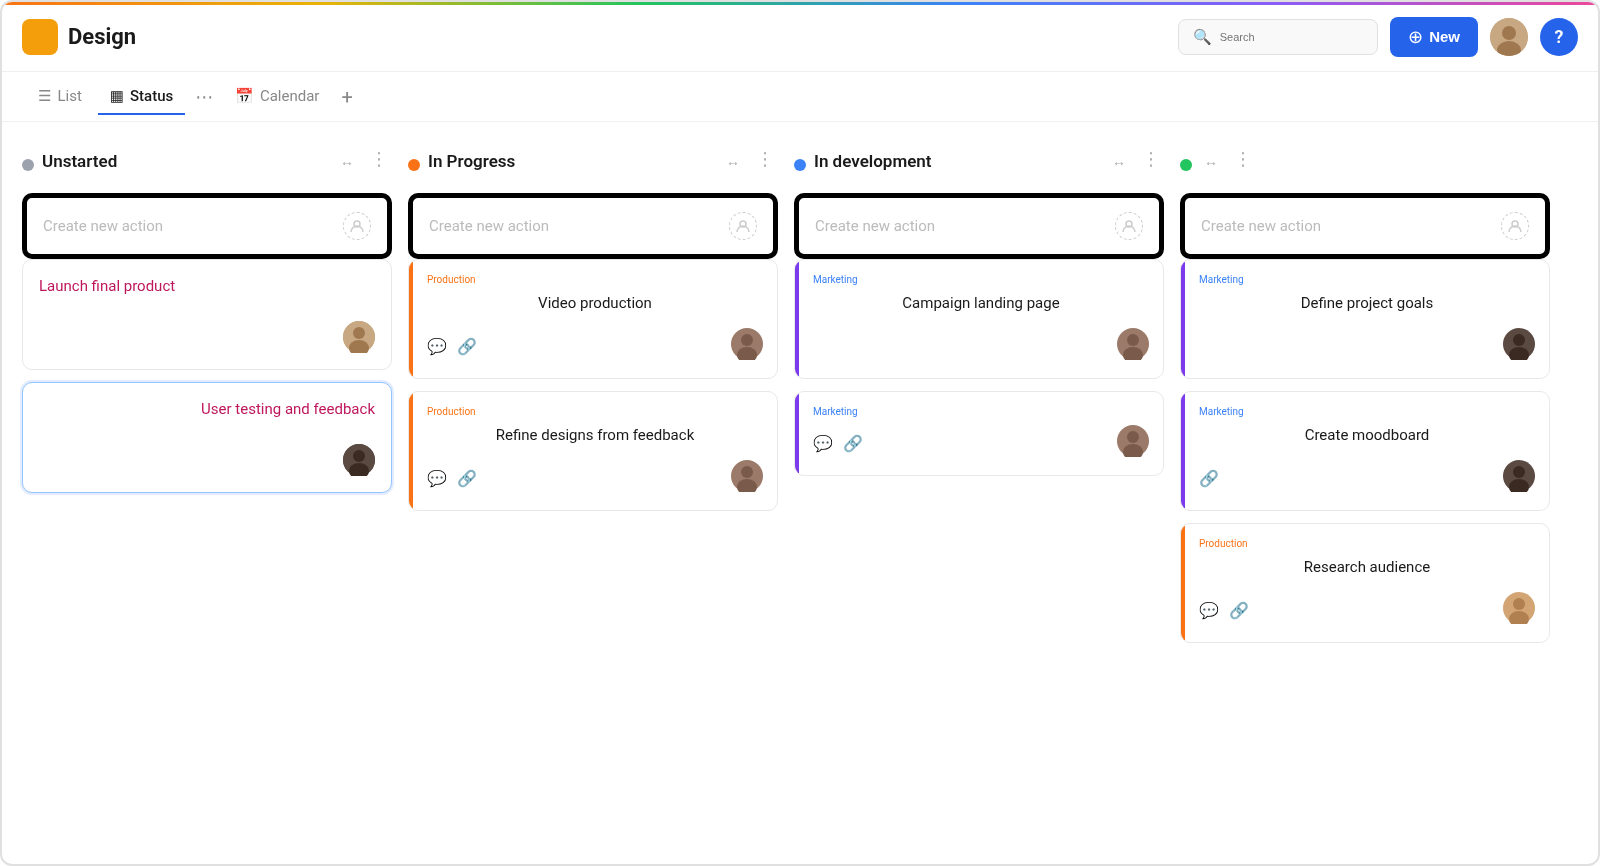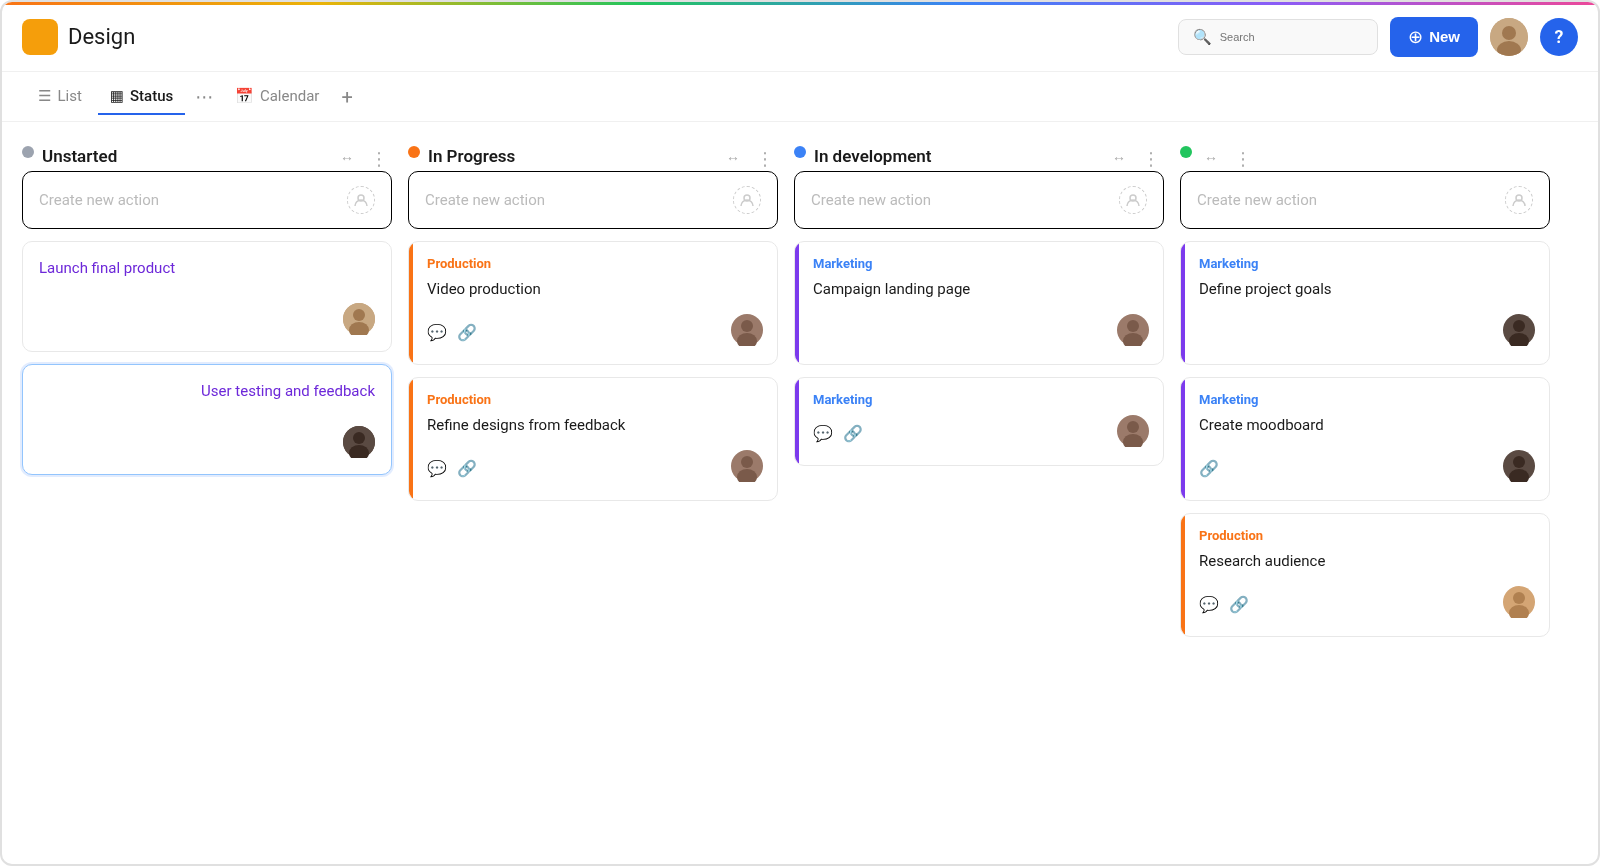--- a/index.html
+++ b/index.html
@@ -39,21 +39,21 @@
       flex: 1;
     }
     .logo-icon {
       width: 36px;
       height: 36px;
       background: #f59e0b;
       border-radius: 8px;
     }
     .logo-text {
       font-size: 22px;
-      font-weight: 400;
+      font-weight: 700;
       color: #1a1a1a;
     }
     .header-right {
       display: flex;
       align-items: center;
       gap: 12px;
     }
     .search-box {
       display: flex;
       align-items: center;
@@ -162,22 +162,22 @@
       height: calc(866px - 70px - 50px);
       overflow-x: auto;
     }
     .column {
       min-width: 370px;
       max-width: 370px;
       margin-right: 16px;
     }
     .column-header {
       display: flex;
-      align-items: flex-start;
-      margin-bottom: 0;
+      align-items: flex-end;
+      margin-bottom: 22px;
       gap: 8px;
     }
     .status-dot {
       width: 12px;
       height: 12px;
       border-radius: 50%;
       flex-shrink: 0;
     }
     .status-dot.grey { background: #9ca3af; }
     .status-dot.orange { background: #f97316; }
@@ -199,24 +199,23 @@
       color: #aaa;
       cursor: pointer;
       font-size: 18px;
       padding: 2px 4px;
     }
 
     
     .create-action-card {
       display: flex;
       align-items: center;
-      border: 1px solid #000000;
+      border: 5px solid #000000;
       border-radius: 10px;
       padding: 14px 16px;
-      margin-bottom: 12px;
       background: #fff;
       cursor: pointer;
     }
     .create-action-text {
       flex: 1;
       color: #bbb;
       font-size: 15px;
     }
     .assign-icon {
       width: 28px;
@@ -240,21 +239,21 @@
       cursor: pointer;
       position: relative;
     }
     .task-card.selected {
       border: 1px solid #93c5fd;
       box-shadow: 0 0 0 2px rgba(59,130,246,0.15);
       text-align: right;
     }
     .task-title {
       font-size: 15px;
-      color: #6d28d9;
+      color: #be185d;
       margin-bottom: 24px;
       line-height: 1.4;
     }
     .task-footer {
       display: flex;
       align-items: center;
       justify-content: flex-end;
     }
     .avatar-brown {
       width: 32px;
@@ -289,31 +288,32 @@
       position: absolute;
       left: 0; top: 0; bottom: 0;
       width: 4px;
     }
     .border-orange { background: #f97316; }
     .border-purple { background: #7c3aed; }
     .detail-card-content {
       padding: 14px 14px 14px 18px;
     }
     .detail-card-tag {
-      font-size: 13px;
-      font-weight: 700;
+      font-size: 10px;
+      font-weight: 400;
       margin-bottom: 8px;
     }
     .tag-orange { color: #f97316; }
     .tag-purple { color: #3b82f6; }
     .detail-card-title {
       font-size: 15px;
       color: #1a1a1a;
       margin-bottom: 14px;
       line-height: 1.4;
+      text-align: center;
     }
     .detail-card-footer {
       display: flex;
       align-items: center;
       justify-content: space-between;
     }
     .detail-card-icons {
       display: flex;
       gap: 10px;
       align-items: center;

